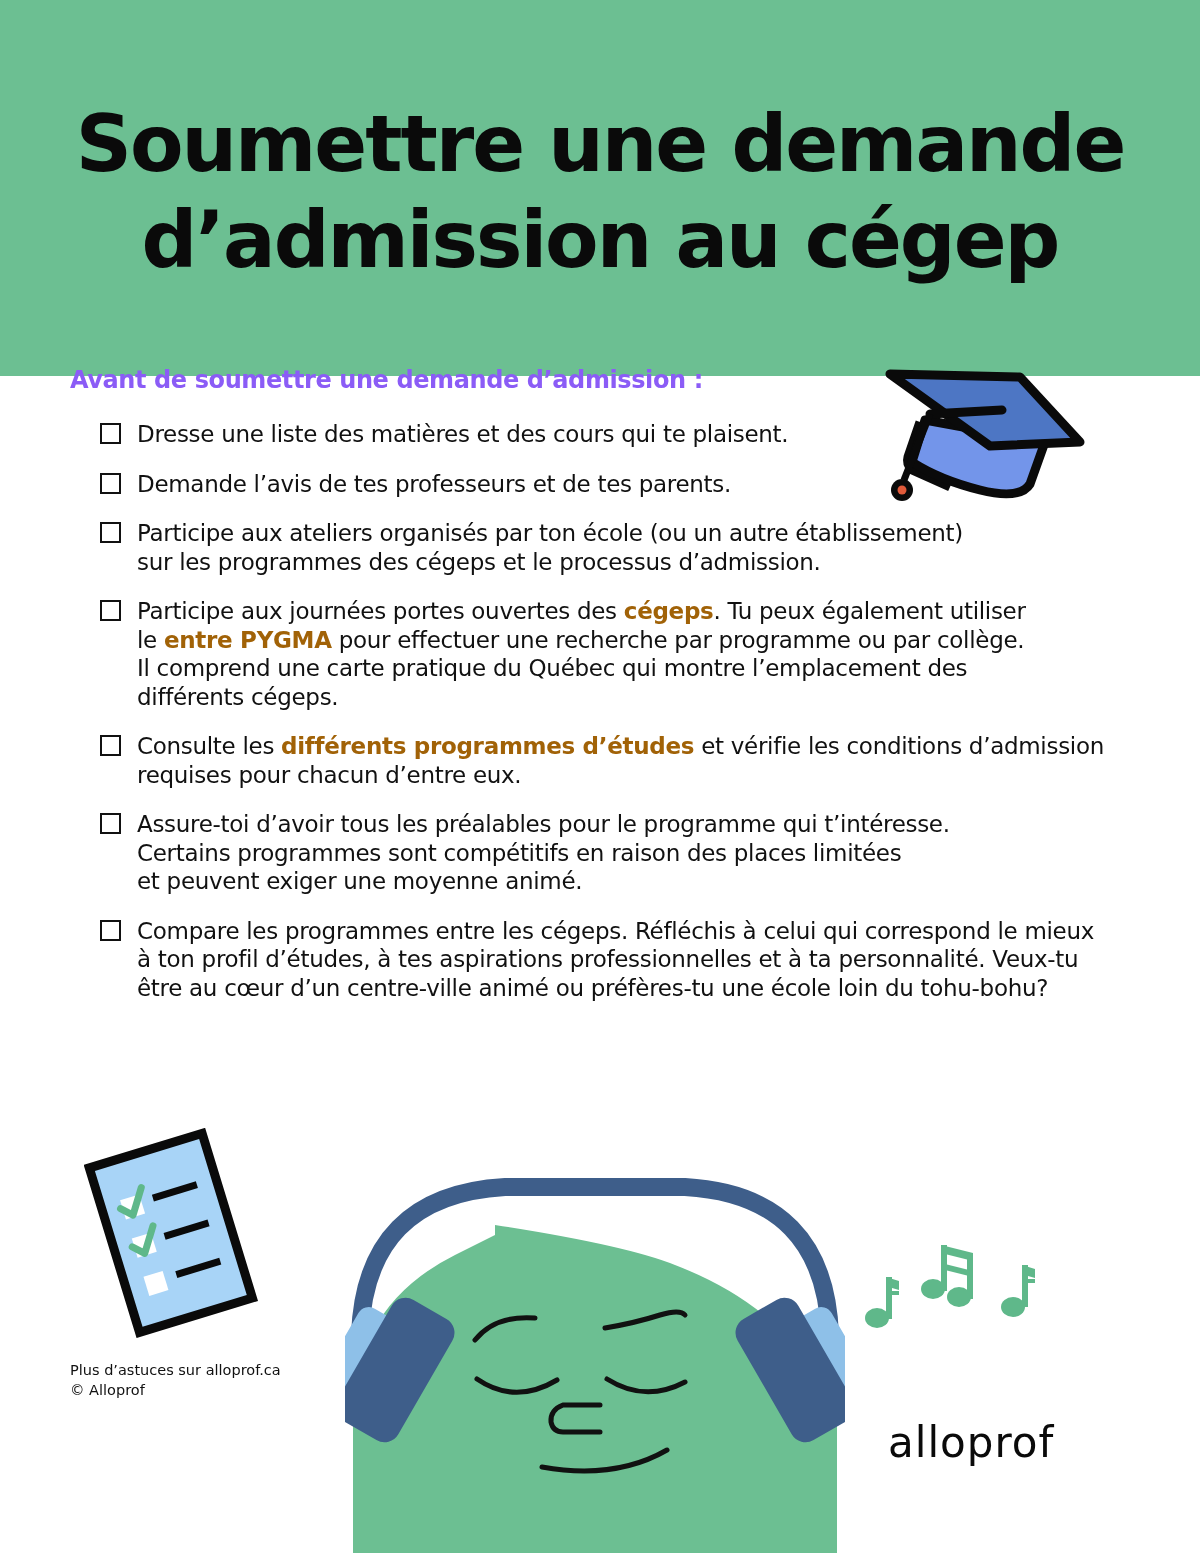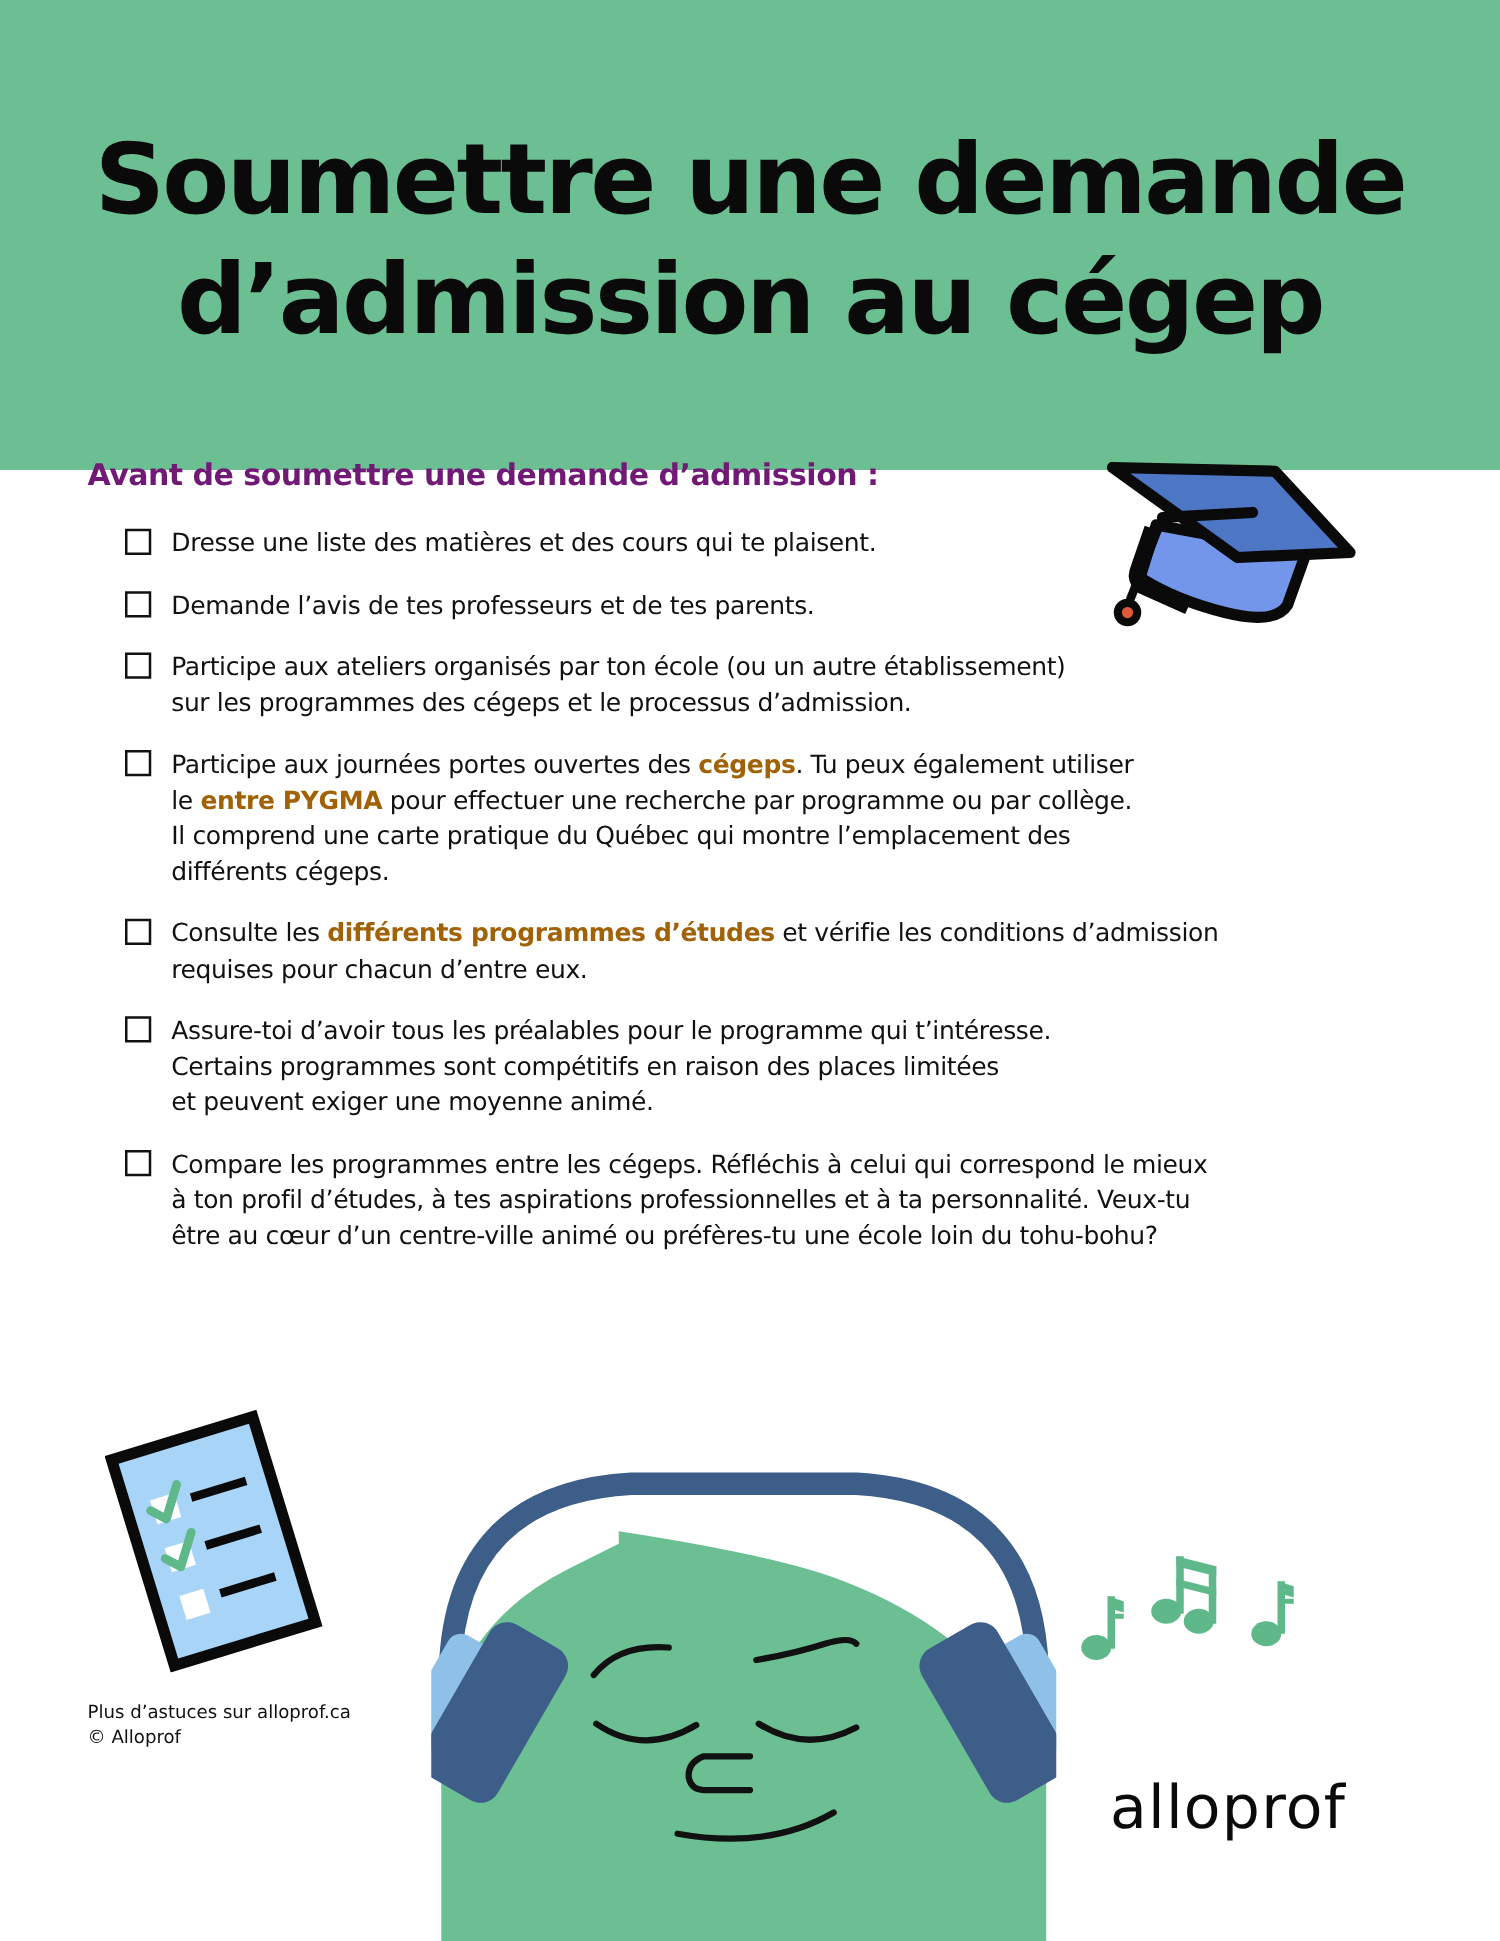--- a/index.html
+++ b/index.html
@@ -13,44 +13,44 @@
     }
     .title {
       text-align: center; font-family: "DejaVu Sans", sans-serif; font-weight: 700;
       font-size: 78px; line-height: 96px; letter-spacing: -2px; color: #0a0a0a;
       margin-top: 8px;
     }
     .title span { display: block; }
 
     .intro {
       position: absolute; left: 70px; top: 366px;
-      font-size: 24px; font-weight: 700; letter-spacing: -0.4px; color: #701a75;
+      font-size: 24px; font-weight: 700; letter-spacing: -0.4px; color: #8b5cf6;
     }
 
     .checklist { position: absolute; left: 100px; top: 420px; width: 1030px; }
     .item { display: flex; align-items: flex-start; margin-bottom: 21px; }
     .checkbox {
       flex: 0 0 auto; width: 21px; height: 21px; border: 2px solid #111;
       background: #fff; margin-top: 3px; margin-right: 16px; cursor: pointer;
     }
     .item-text {
-      font-size: 20px; line-height: 28.5px; color: #111; letter-spacing: -0.3px;
+      font-size: 23px; line-height: 28.5px; color: #111; letter-spacing: -0.3px;
     }
     .link { color: #a16207; font-weight: 700; cursor: pointer; }
 
     .cap { position: absolute; left: 880px; top: 362px; width: 212px; height: 148px; }
     .clip { position: absolute; left: 84px; top: 1128px; width: 180px; height: 210px; }
     .face { position: absolute; left: 345px; top: 1175px; width: 500px; height: 378px; }
     .notes { position: absolute; left: 855px; top: 1235px; width: 190px; height: 100px; }
 
     .footer-note {
       position: absolute; left: 70px; top: 1360px; font-size: 14.5px; line-height: 20px; color: #111;
     }
     .logo {
-      position: absolute; left: 888px; top: 1418px; font-size: 48px; font-weight: 400;
+      position: absolute; left: 888px; top: 1418px; font-size: 42px; font-weight: 400;
       letter-spacing: 1px; color: #0a0a0a; font-family: "DejaVu Sans", sans-serif;
     }
   </style>
 </head>
 <body>
 
 <div class="header">
   <h1 class="title">
     <span>Soumettre une demande</span>
     <span>d’admission au cégep</span>

